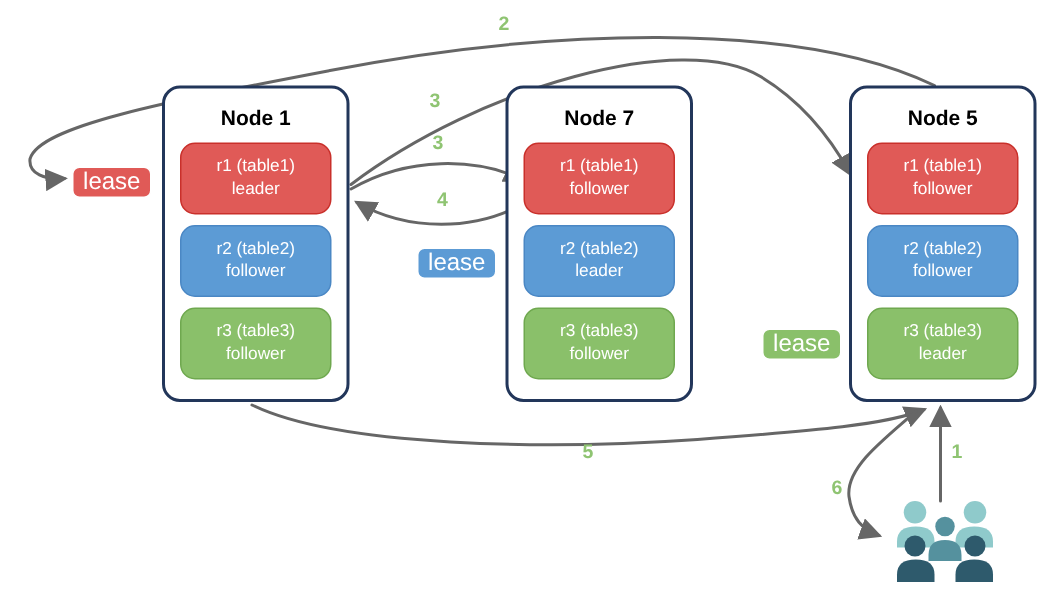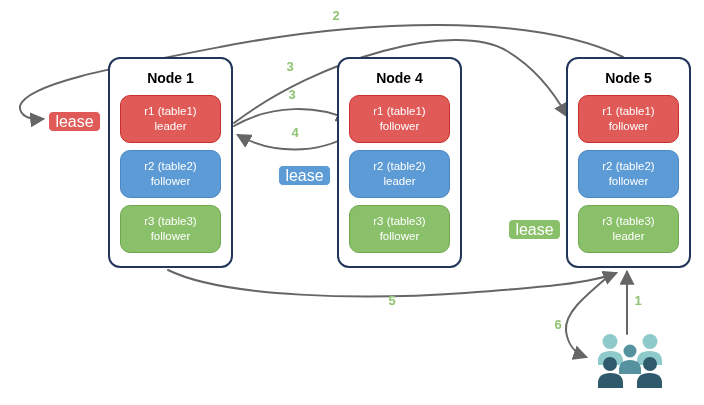--- a/index.html
+++ b/index.html
@@ -73,21 +73,21 @@
       <span>r2 (table2)</span>
       <span>follower</span>
     </div>
     <div class="replica c-green">
       <span>r3 (table3)</span>
       <span>follower</span>
     </div>
   </div>
 
   <div class="node" style="left:337px;">
-    <div class="node-title">Node 4</div>
+    <div class="node-title">Node 7</div>
     <div class="replica c-red">
       <span>r1 (table1)</span>
       <span>follower</span>
     </div>
     <div class="replica c-blue">
       <span>r2 (table2)</span>
       <span>leader</span>
     </div>
     <div class="replica c-green">
       <span>r3 (table3)</span>

